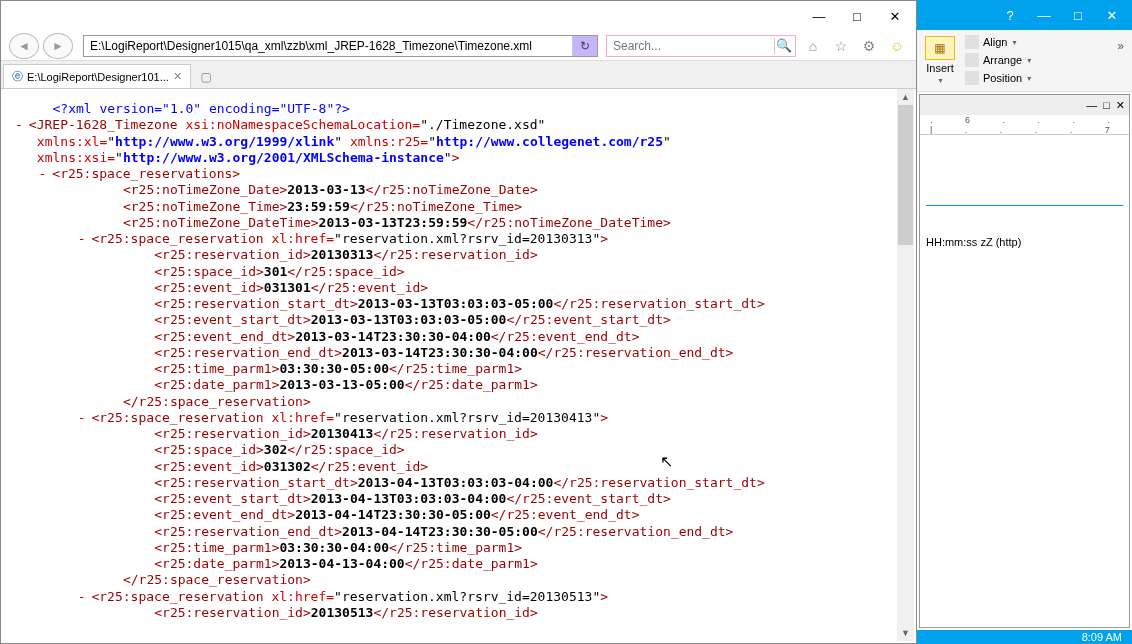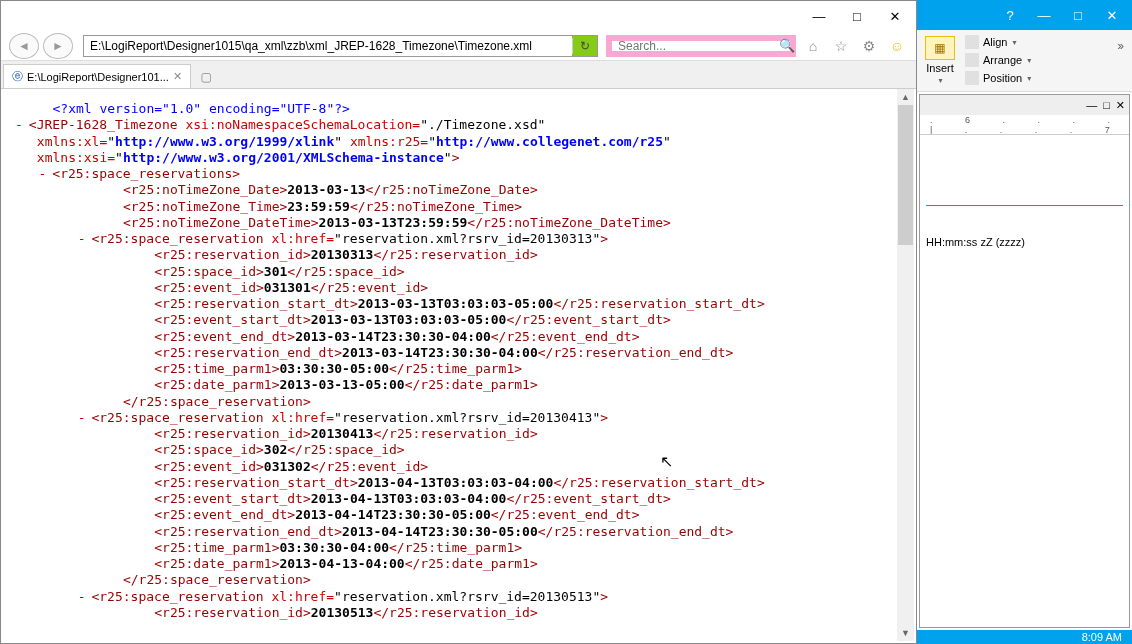--- a/index.html
+++ b/index.html
@@ -5,25 +5,25 @@
 * { margin: 0; padding: 0; box-sizing: border-box; }
 body { font-family: "Segoe UI", Arial, sans-serif; font-size: 12px; overflow: hidden; width: 1132px; height: 644px; background: #ccc; position: relative; }
 
 
 .browser-window { position: absolute; left: 0; top: 0; width: 917px; height: 644px; background: #fff; border: 1px solid #888; }
 .browser-titlebar { height: 30px; background: #fff; display: flex; justify-content: flex-end; align-items: center; padding-right: 2px; }
 .titlebar-btn { width: 38px; height: 28px; display: flex; align-items: center; justify-content: center; font-size: 13px; cursor: pointer; }
 
 .browser-toolbar { height: 30px; display: flex; align-items: center; padding: 0 8px; gap: 4px; border-bottom: 1px solid #ddd; }
 .nav-btn { width: 30px; height: 26px; border: 1px solid #bbb; border-radius: 50%; display: flex; align-items: center; justify-content: center; color: #999; background: #fafafa; }
-.addressbar-wrap { flex: 1; display: flex; border: 1px solid #999; height: 22px; margin-left: 6px; background: #84cc16; }
+.addressbar-wrap { flex: 1; display: flex; border: 1px solid #999; height: 22px; margin-left: 6px; background: #c4b5fd; }
 .addressbar { flex: 1; border: none; padding: 0 6px; font-size: 12px; outline: none; }
 .refresh-btn { width: 24px; display: flex; align-items: center; justify-content: center; font-size: 12px; color: #444; }
 .addr-sep { width: 1px; background: #ccc; margin: 2px 0; }
-.searchbox { width: 190px; border: 6px solid #f9a8d4; height: 22px; margin-left: 4px; display: flex; }
+.searchbox { width: 190px; border: 1px solid #f9a8d4; height: 22px; margin-left: 4px; display: flex; }
 .searchbox input { flex: 1; border: none; padding: 0 6px; font-size: 12px; outline: none; color: #888; }
 .searchbox-btn { width: 28px; display: flex; align-items: center; justify-content: center; font-size: 13px; }
 .toolbar-icon { width: 22px; height: 22px; display: flex; align-items: center; justify-content: center; color: #888; font-size: 14px; margin-left: 2px; }
 
 .browser-tabs { height: 28px; background: #f0f0f0; display: flex; align-items: end; padding-left: 2px; border-bottom: 1px solid #ccc; }
 .tab { background: #fff; border: 1px solid #ccc; border-bottom: none; height: 24px; padding: 0 8px; display: flex; align-items: center; gap: 4px; font-size: 11px; min-width: 180px; }
 .tab-icon { font-size: 11px; }
 .tab-close { margin-left: auto; color: #888; font-size: 11px; }
 .newtab { width: 22px; height: 22px; margin-left: 4px; display: flex; align-items: center; justify-content: center; color: #888; }
 
@@ -105,21 +105,21 @@
   </div>
   <div class="doc-area">
     <div class="doc-titlebar">
       <span>—</span>
       <span>□</span>
       <span>✕</span>
     </div>
     <div class="doc-ruler">. 6 . . . . | . . . . 7</div>
     <div class="doc-content">
       <div class="blue-line"></div>
-      <div>HH:mm:ss zZ (zzzz)</div>
+      <div>HH:mm:ss zZ (http)</div>
     </div>
   </div>
   <div class="statusbar">
     <span>8:09 AM</span>
   </div>
 </div>
 
 <div class="browser-window">
   <div class="browser-titlebar">
     <div class="titlebar-btn">—</div>

